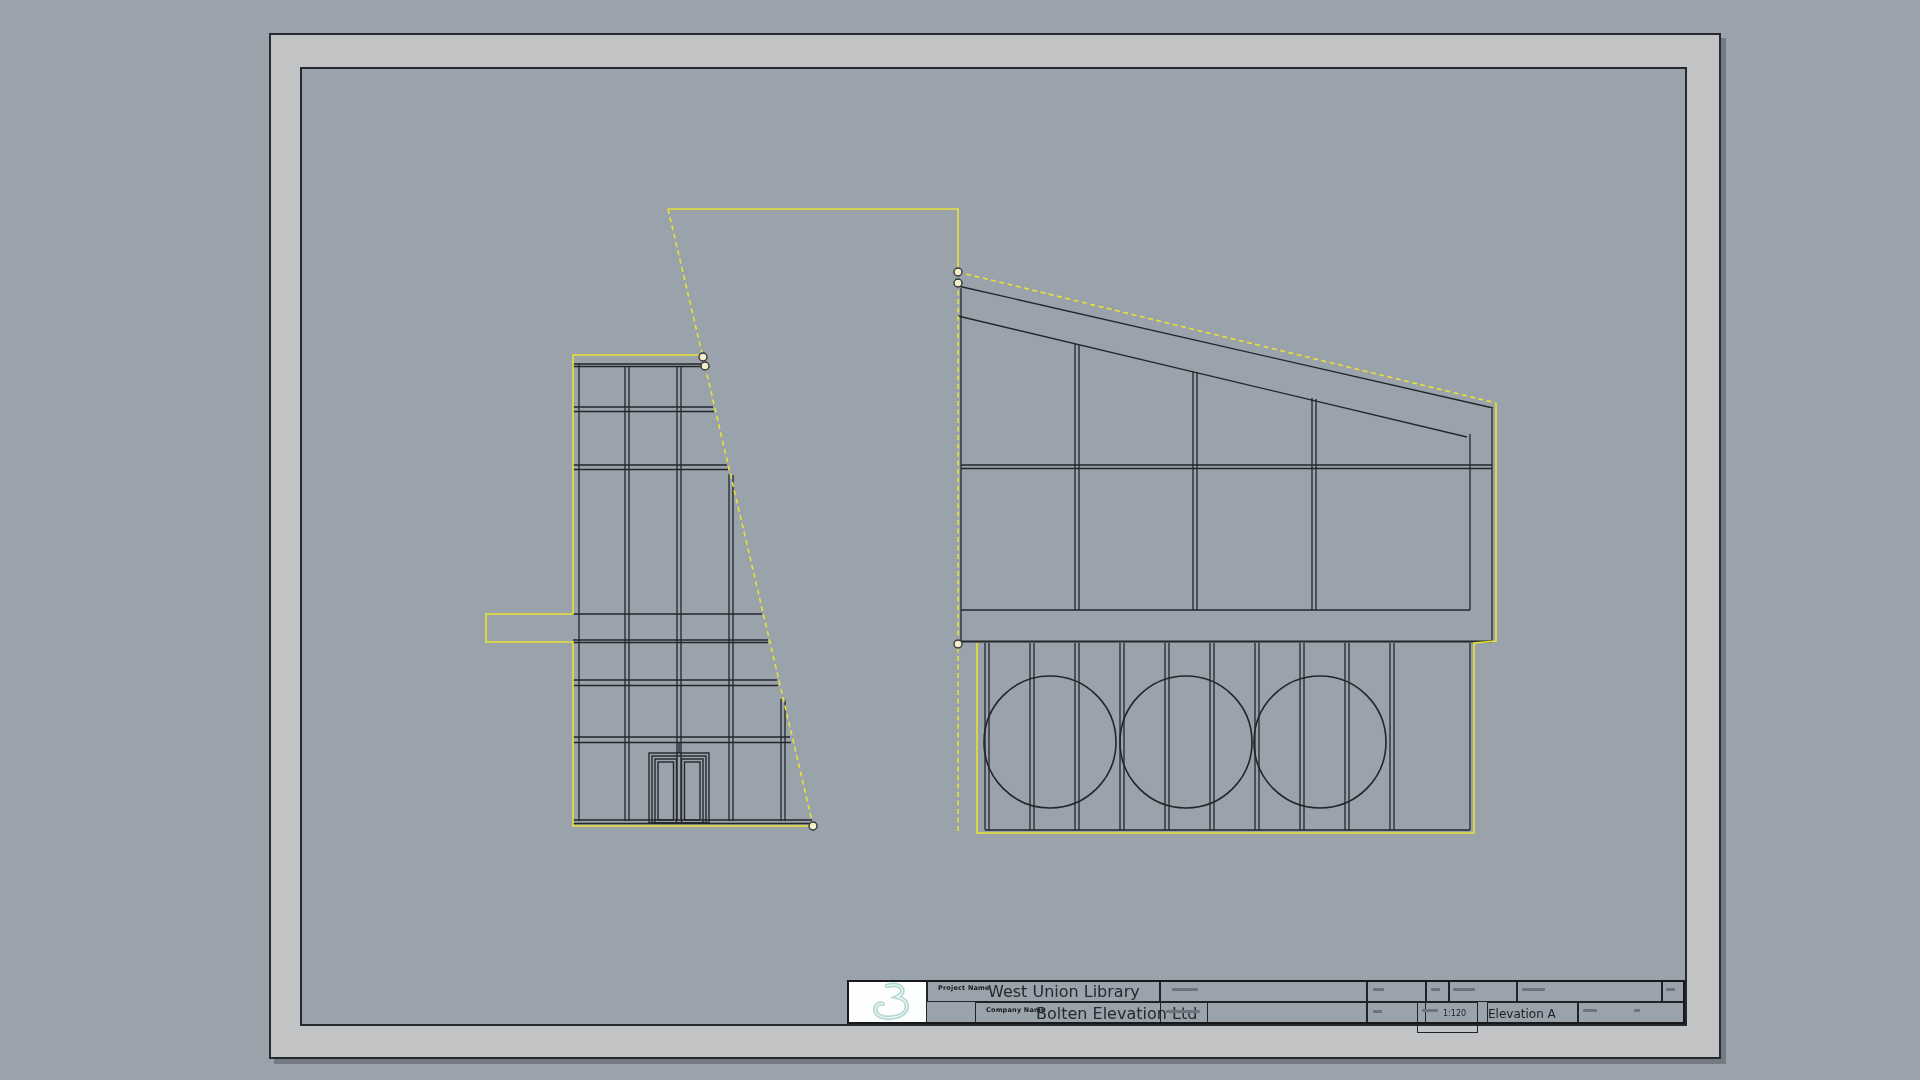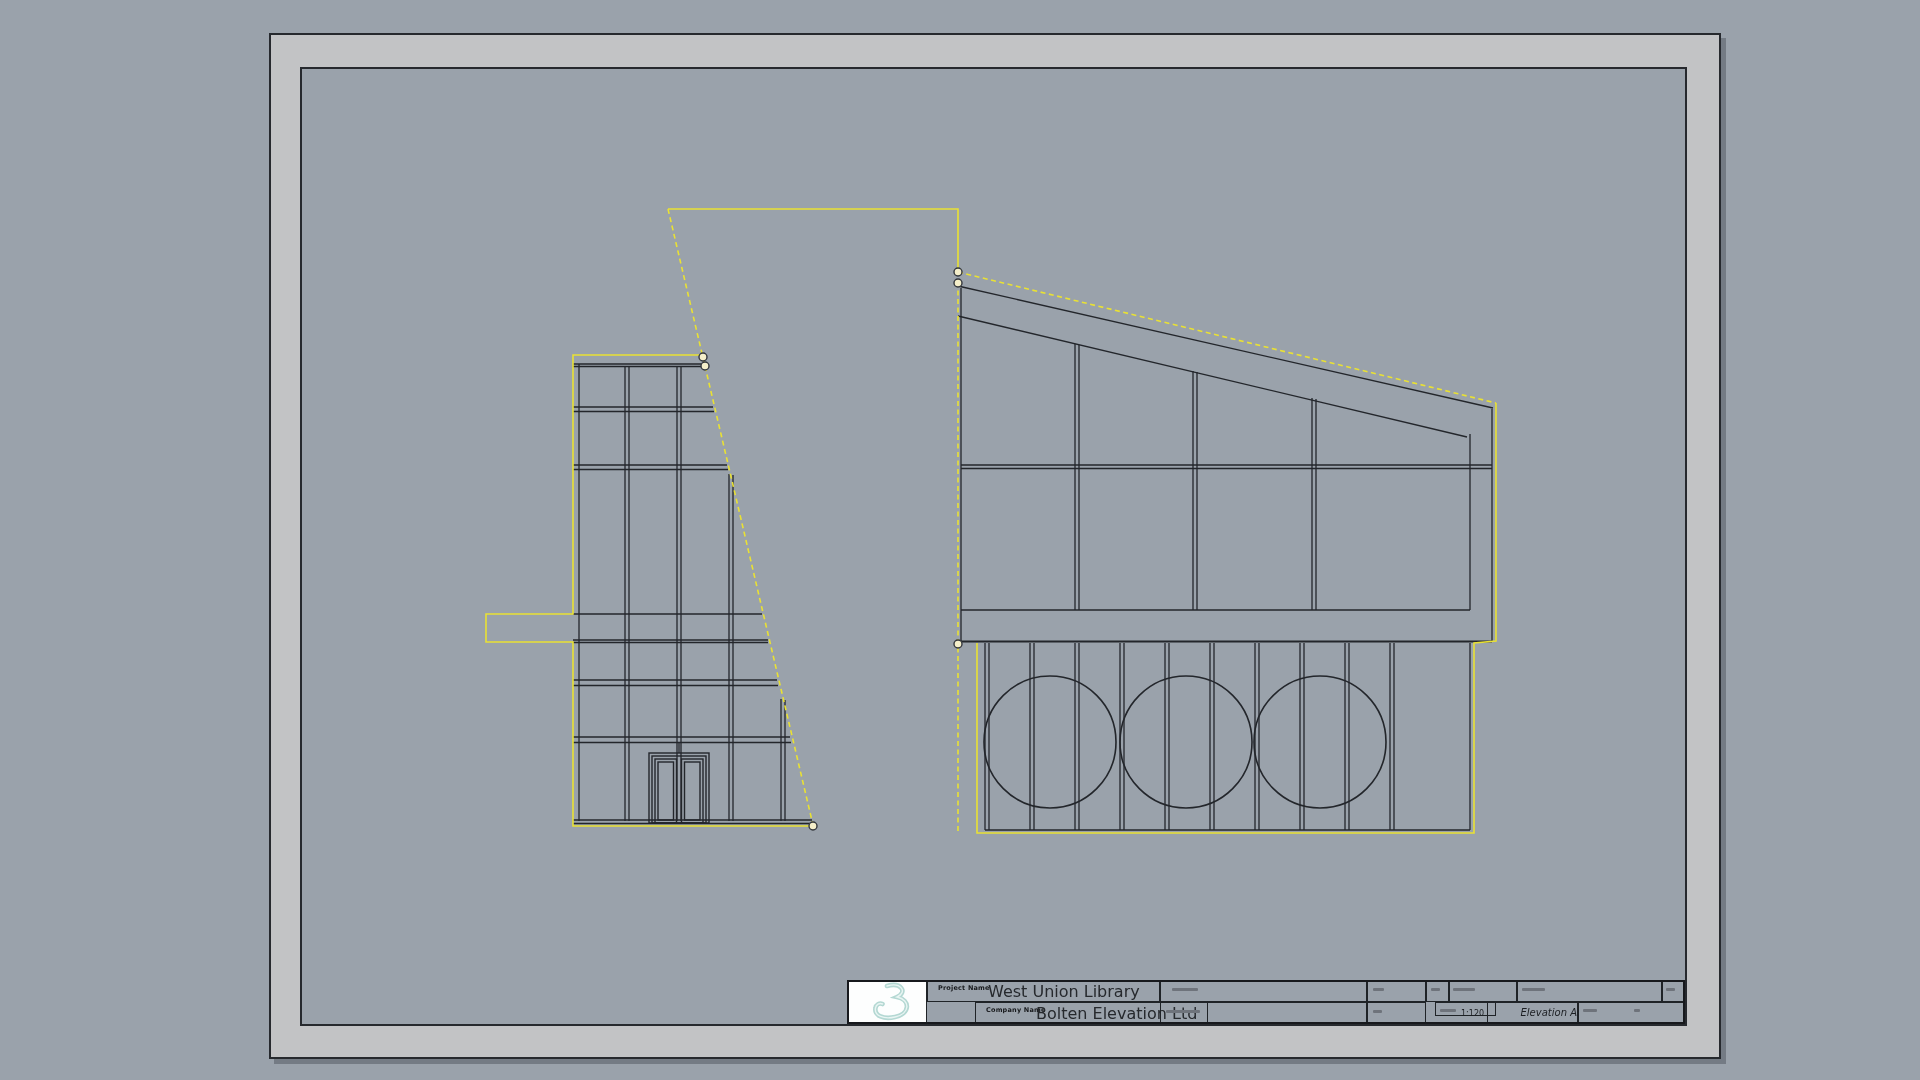--- a/index.html
+++ b/index.html
@@ -16,21 +16,21 @@
   .tblock{position:absolute;left:847px;top:980px;width:838px;height:44px;z-index:5;}
   .cell{position:absolute;border:1.5px solid #1f2327;box-sizing:border-box;background:transparent;padding-left:12px;}
   .cell.white{background:#fdfefe;}
   .tblock .outer{position:absolute;left:0;top:0;width:838px;height:44px;
                  border:2px solid #17191d;box-sizing:border-box;pointer-events:none;}
   .lab{position:absolute;left:10px;top:3px;font-size:6.5px;font-weight:bold;color:#17191c;
        letter-spacing:.2px;white-space:nowrap;}
   .val{position:absolute;left:60px;top:0;line-height:21px;font-size:16px;color:#26292d;white-space:nowrap;}
   .dash{position:absolute;height:3px;background:#6e737b;border-radius:1px;}
   .smalltxt{position:absolute;font-size:8px;color:#1c1f23;white-space:nowrap;}
-  .viewtxt{position:absolute;left:0;right:0;text-align:right;top:4px;font-size:10px;color:#1c1f23;font-style:italic;}
+  .viewtxt{position:absolute;left:0;right:0;text-align:left;top:4px;font-size:12px;color:#1c1f23;}
 </style>
 </head>
 <body>
 
 <div class="stage">
 
   <div class="sheet"></div>
   <div class="canvas"></div>
 
   <svg class="draw" viewBox="0 0 1920 1080">
@@ -172,21 +172,21 @@
     <div class="cell" style="left:80px;top:22px;width:233px;height:22px;margin-left:48px;">
       <span class="lab">Company Name</span>
       <span class="val">Bolten Elevation Ltd</span>
     </div>
     <div class="cell" style="left:313px;top:22px;width:207px;height:22px;">
       <div class="dash" style="left:5px;top:7px;width:34px;"></div>
     </div>
     <div class="cell" style="left:520px;top:22px;width:59px;height:22px;">
       <div class="dash" style="left:5px;top:7px;width:9px;"></div>
     </div>
-    <div class="cell" style="left:588px;top:22px;width:61px;height:14px;">
+    <div class="cell" style="left:570px;top:22px;width:61px;height:31px;">
       <div class="dash" style="left:4px;top:6px;width:16px;"></div>
       <span class="smalltxt" style="left:25px;top:6px;">1:120</span>
     </div>
     <div class="cell" style="left:640px;top:22px;width:91px;height:22px;">
       <span class="viewtxt">Elevation A</span>
     </div>
     <div class="cell" style="left:731px;top:22px;width:107px;height:22px;">
       <div class="dash" style="left:4px;top:6px;width:14px;"></div>
       <div class="dash" style="left:55px;top:6px;width:6px;"></div>
     </div>

